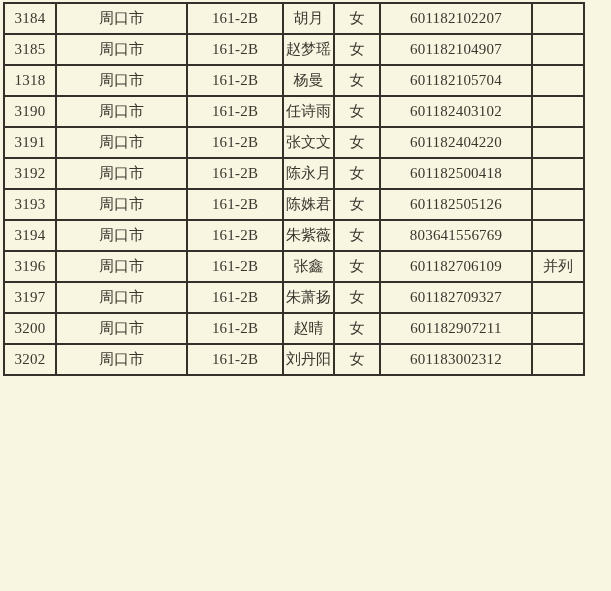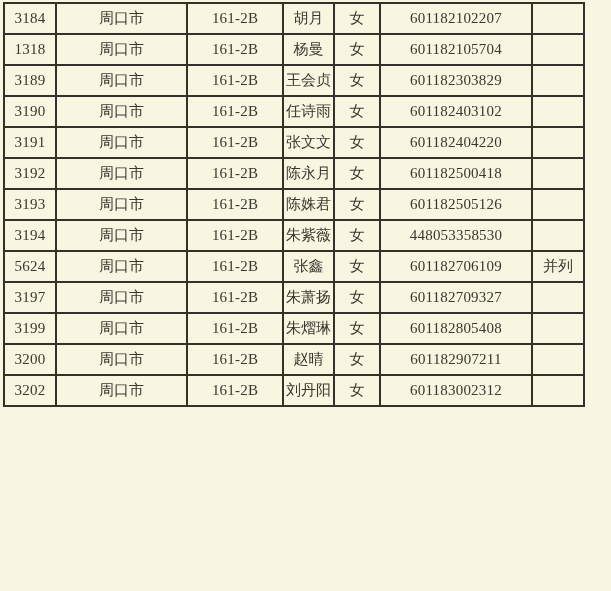--- a/index.html
+++ b/index.html
@@ -59,35 +59,35 @@
       <tr>
         <td class="cell-rank">3184</td>
         <td class="cell-city">周口市</td>
         <td class="cell-code">161-2B</td>
         <td class="cell-name">胡月</td>
         <td class="cell-gender">女</td>
         <td class="cell-number">601182102207</td>
         <td class="cell-note"></td>
       </tr>
       <tr>
+        <td class="cell-rank">3185</td>
+        <td class="cell-city">周口市</td>
+        <td class="cell-code">161-2B</td>
+        <td class="cell-name">赵梦瑶</td>
+        <td class="cell-gender">女</td>
+        <td class="cell-number">601182104907</td>
+        <td class="cell-note"></td>
+      </tr>
+      <tr>
         <td class="cell-rank">1318</td>
         <td class="cell-city">周口市</td>
         <td class="cell-code">161-2B</td>
         <td class="cell-name">杨曼</td>
         <td class="cell-gender">女</td>
         <td class="cell-number">601182105704</td>
-        <td class="cell-note"></td>
-      </tr>
-      <tr>
-        <td class="cell-rank">3189</td>
-        <td class="cell-city">周口市</td>
-        <td class="cell-code">161-2B</td>
-        <td class="cell-name">王会贞</td>
-        <td class="cell-gender">女</td>
-        <td class="cell-number">601182303829</td>
         <td class="cell-note"></td>
       </tr>
       <tr>
         <td class="cell-rank">3190</td>
         <td class="cell-city">周口市</td>
         <td class="cell-code">161-2B</td>
         <td class="cell-name">任诗雨</td>
         <td class="cell-gender">女</td>
         <td class="cell-number">601182403102</td>
         <td class="cell-note"></td>
@@ -118,48 +118,39 @@
         <td class="cell-gender">女</td>
         <td class="cell-number">601182505126</td>
         <td class="cell-note"></td>
       </tr>
       <tr>
         <td class="cell-rank">3194</td>
         <td class="cell-city">周口市</td>
         <td class="cell-code">161-2B</td>
         <td class="cell-name">朱紫薇</td>
         <td class="cell-gender">女</td>
-        <td class="cell-number">448053358530</td>
+        <td class="cell-number">803641556769</td>
         <td class="cell-note"></td>
       </tr>
       <tr>
-        <td class="cell-rank">5624</td>
+        <td class="cell-rank">3196</td>
         <td class="cell-city">周口市</td>
         <td class="cell-code">161-2B</td>
         <td class="cell-name">张鑫</td>
         <td class="cell-gender">女</td>
         <td class="cell-number">601182706109</td>
         <td class="cell-note">并列</td>
       </tr>
       <tr>
         <td class="cell-rank">3197</td>
         <td class="cell-city">周口市</td>
         <td class="cell-code">161-2B</td>
         <td class="cell-name">朱萧扬</td>
         <td class="cell-gender">女</td>
         <td class="cell-number">601182709327</td>
-        <td class="cell-note"></td>
-      </tr>
-      <tr>
-        <td class="cell-rank">3199</td>
-        <td class="cell-city">周口市</td>
-        <td class="cell-code">161-2B</td>
-        <td class="cell-name">朱熠琳</td>
-        <td class="cell-gender">女</td>
-        <td class="cell-number">601182805408</td>
         <td class="cell-note"></td>
       </tr>
       <tr>
         <td class="cell-rank">3200</td>
         <td class="cell-city">周口市</td>
         <td class="cell-code">161-2B</td>
         <td class="cell-name">赵晴</td>
         <td class="cell-gender">女</td>
         <td class="cell-number">601182907211</td>
         <td class="cell-note"></td>

